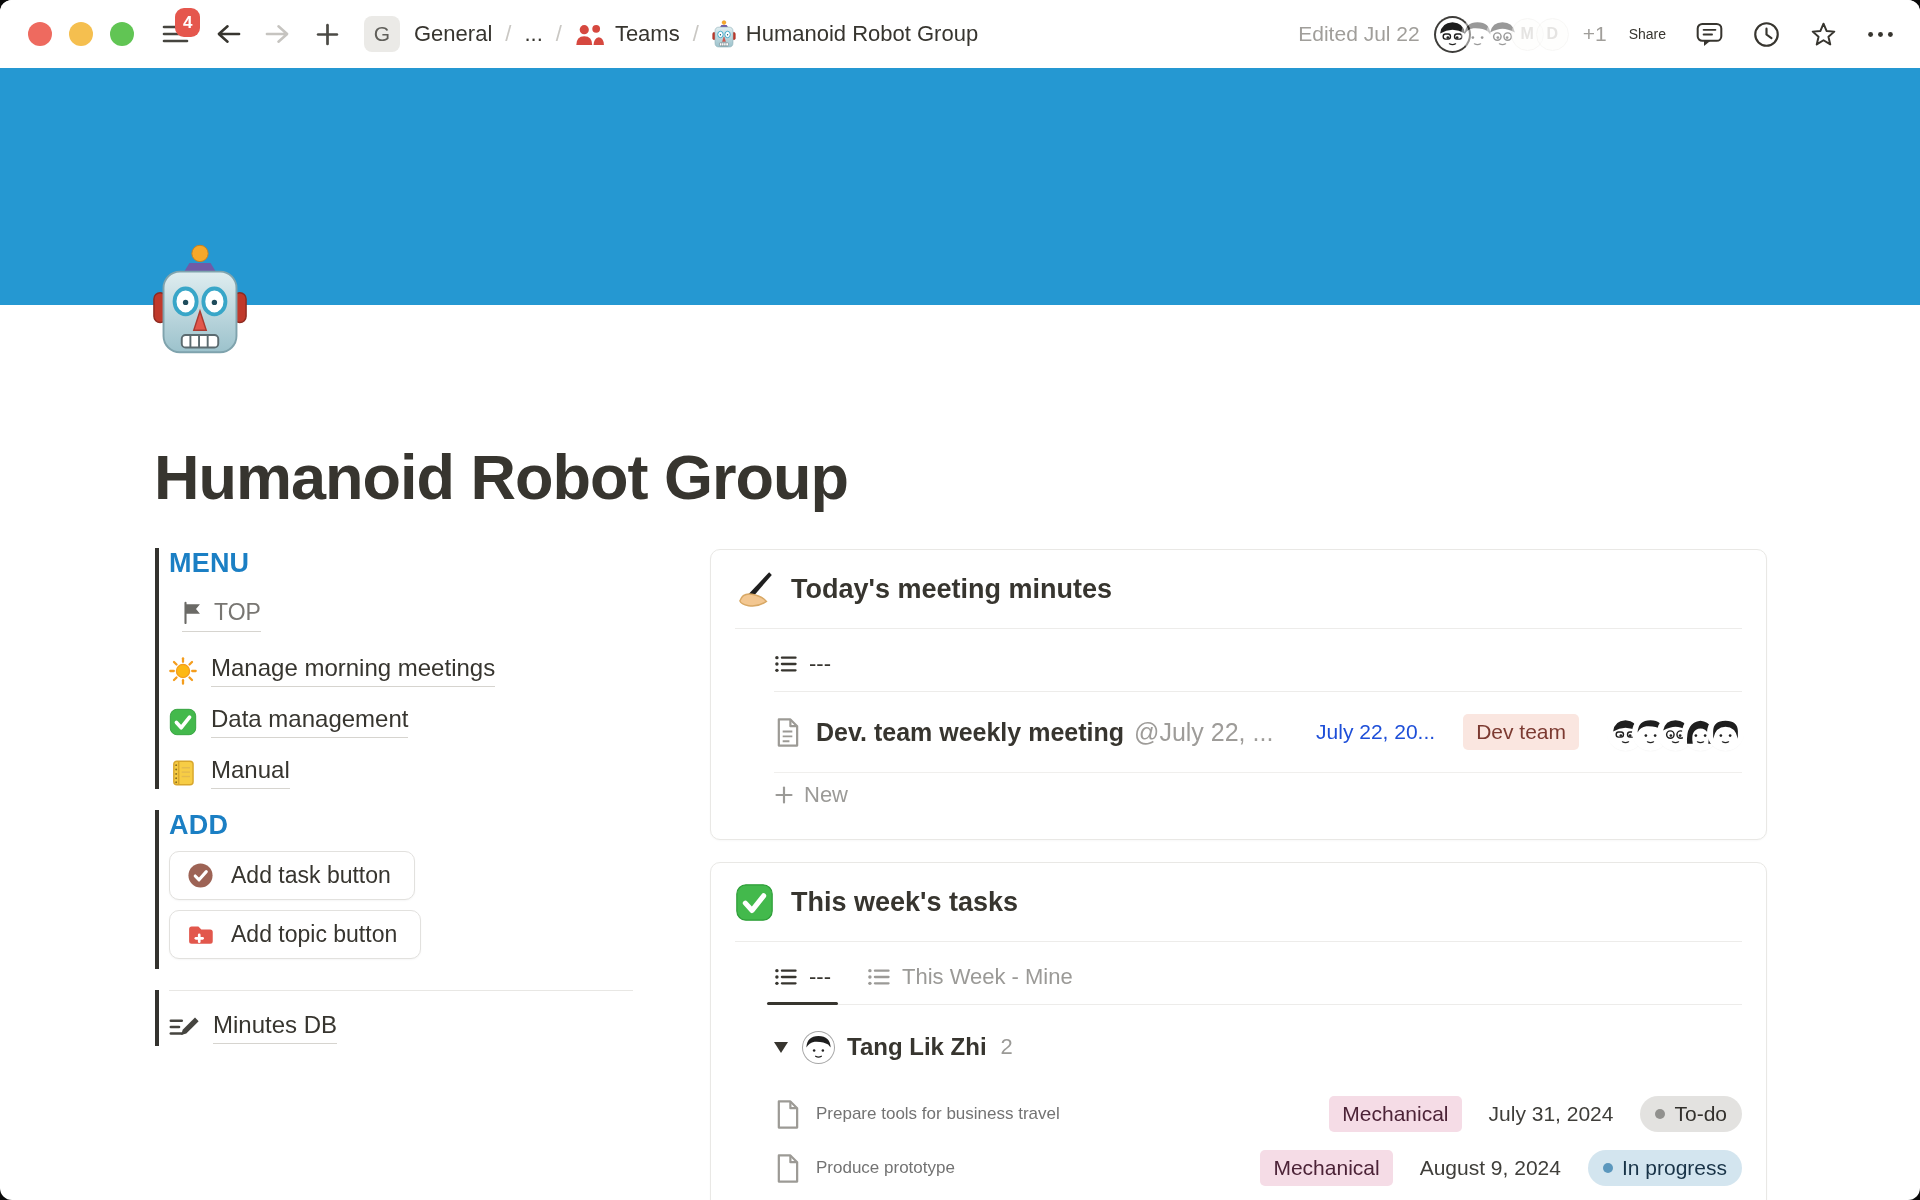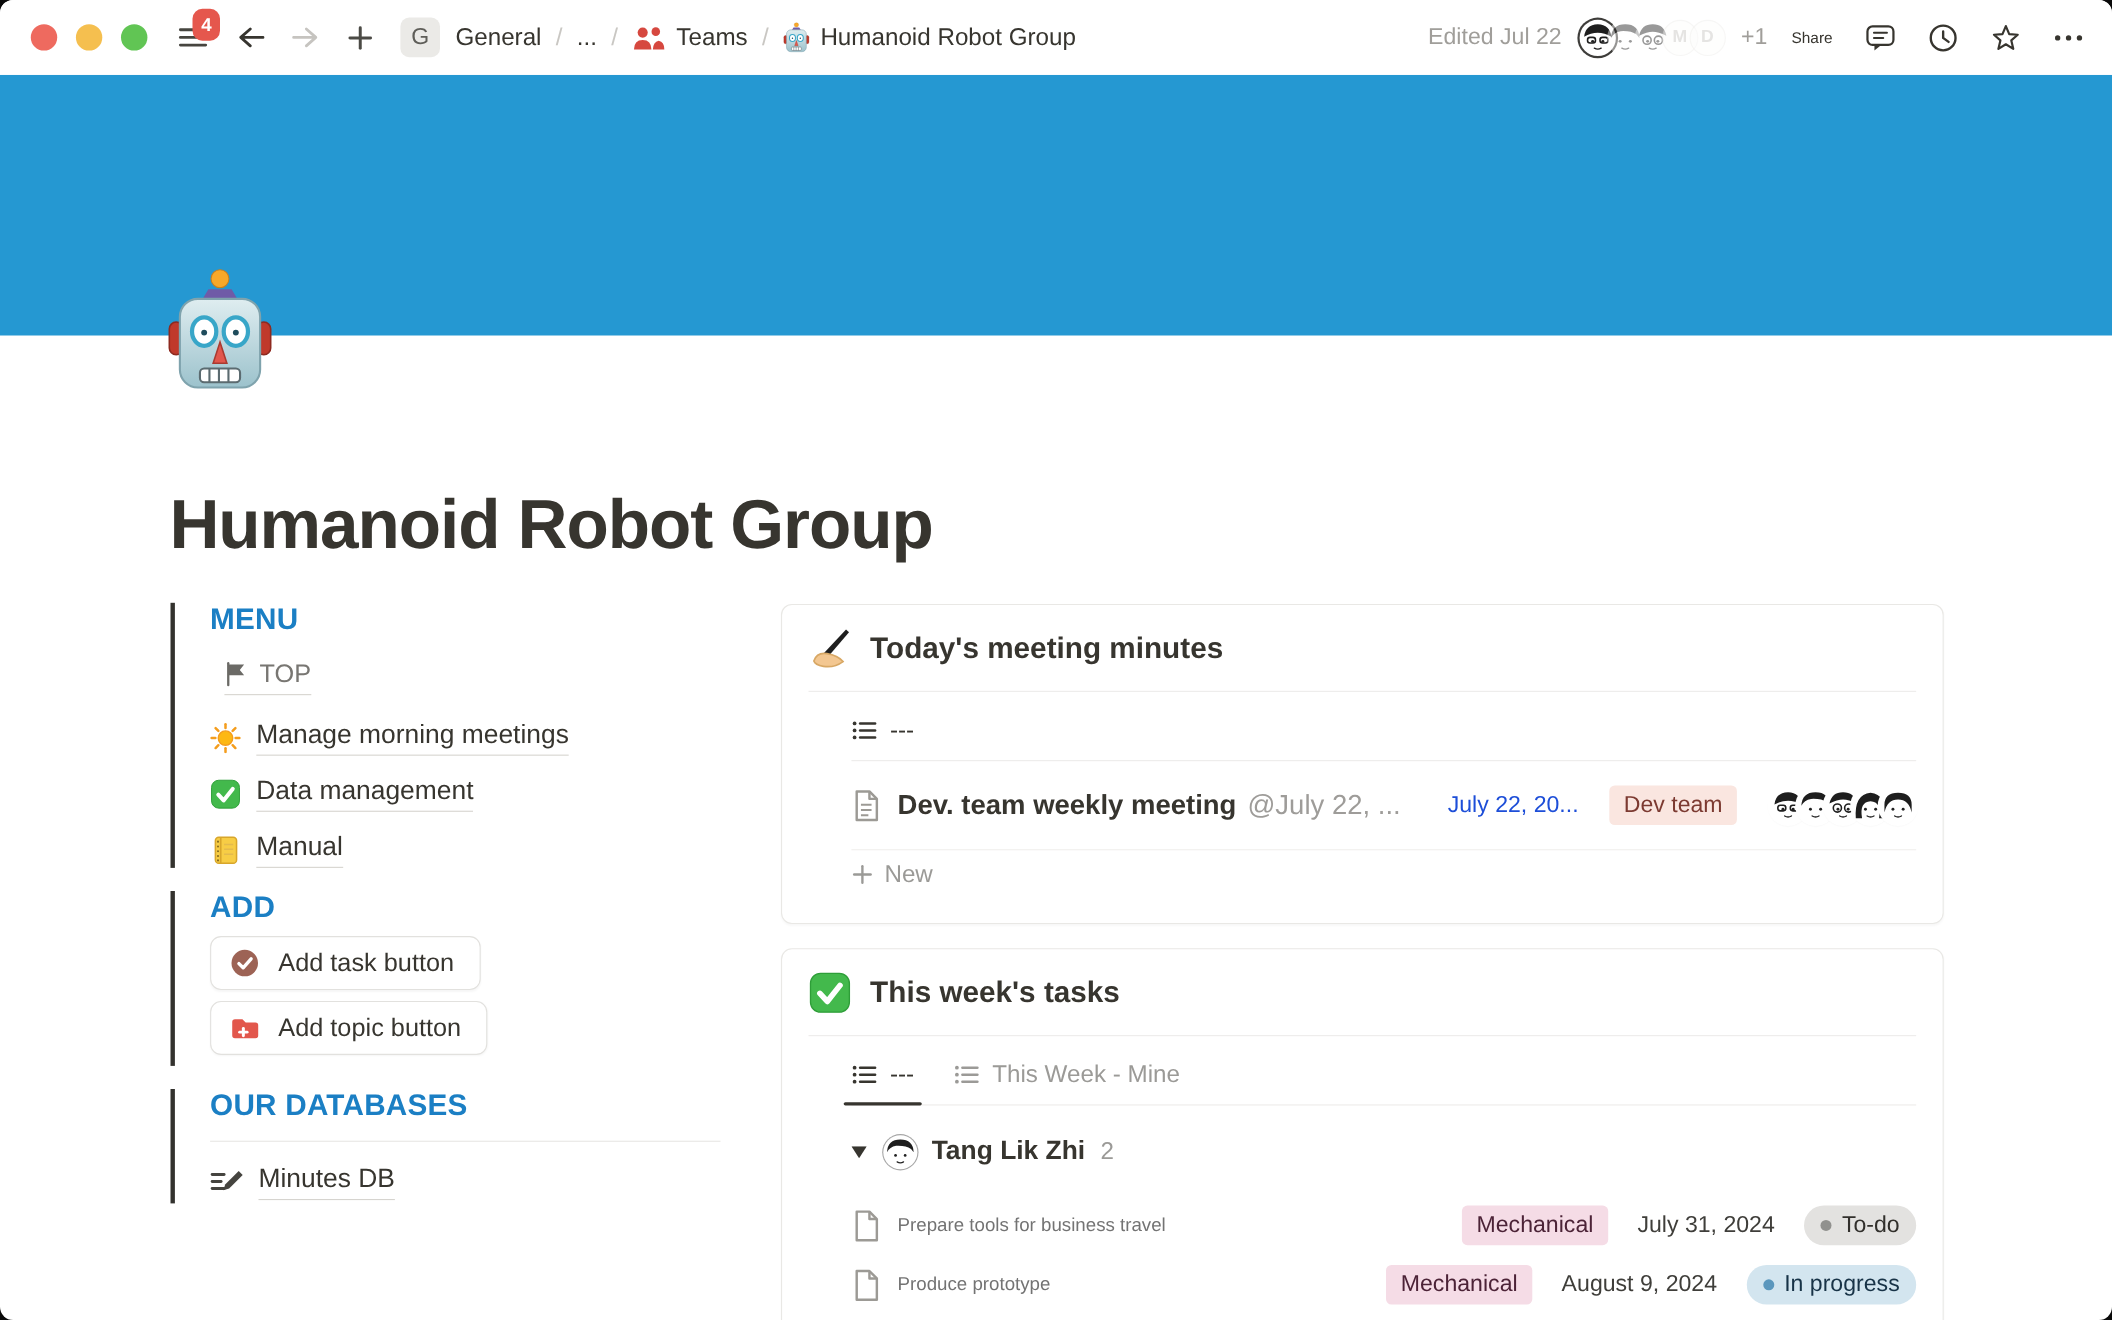--- a/index.html
+++ b/index.html
@@ -43,21 +43,21 @@
   
   .cover{position:absolute;top:68px;left:0;right:0;height:237px;background:#2598D2;}
   .page-icon{position:absolute;left:152px;top:242px;width:96px;height:115px;z-index:3;}
   .page-title{position:absolute;left:154px;top:441px;font-size:63px;font-weight:700;color:#37352F;
     letter-spacing:-1px;margin:0;}
 
   
   .left-col{position:absolute;left:155px;top:548px;width:505px;}
   .right-col{position:absolute;left:710px;top:549px;width:1057px;}
 
-  .quote{border-left:4px solid #33322E;padding-left:32px;margin-bottom:21px;}
+  .quote{border-left:4px solid #33322E;padding-left:10px;margin-bottom:21px;}
   .sec-h{font-size:27px;font-weight:700;color:#1B7FC4;margin:0 0 10px;letter-spacing:.2px;}
   .menu-top{display:inline-flex;align-items:center;gap:11px;margin:10px 0 4px 13px;
     border-bottom:1px solid #D6D4CF;padding-bottom:5px;}
   .flag{width:21px;height:23px;color:#6B6A66;}
   .menu-top-label{font-size:23px;color:#787672;}
   .menu-item{display:flex;align-items:center;gap:14px;margin-top:18px;}
   .mi-ic{width:28px;height:28px;flex:none;}
   .mi-label{font-size:24px;color:#37352F;border-bottom:1px solid #D6D4CF;padding-bottom:4px;}
 
   .add-btn{display:inline-flex;align-items:center;gap:17px;height:49px;padding:0 23px 0 17px;margin:0 0 10px;
@@ -387,21 +387,20 @@
                   <line x1="14.5" y1="14.5" x2="14.5" y2="22.5"></line>
                 </g>
               </svg>
             </span>
           <span>Add topic button</span>
         </button>
       </div>
     </div>
 
     <div class="quote">
-      <h2 class="sec-h">OUR DATABASES</h2>
       <div class="db-divider"></div>
       <div class="db-item">
         <span class="db-ic">
             <svg viewBox="0 0 34 30">
               <g stroke="currentColor" stroke-width="2.8" stroke-linecap="round">
                 <line x1="2" y1="7" x2="14" y2="7"></line>
                 <line x1="2" y1="14" x2="11" y2="14"></line>
                 <line x1="2" y1="21" x2="14" y2="21"></line>
               </g>
               <path d="M28.5 3.5 l4 4 L19 21 l-5.8 1.8 L15 17 Z" fill="currentColor"></path>

